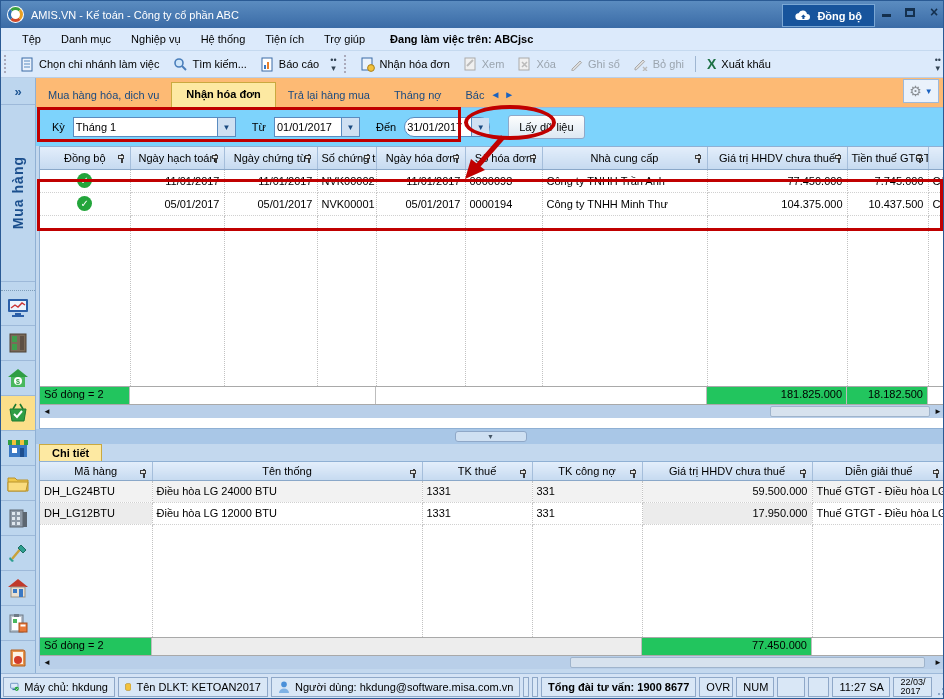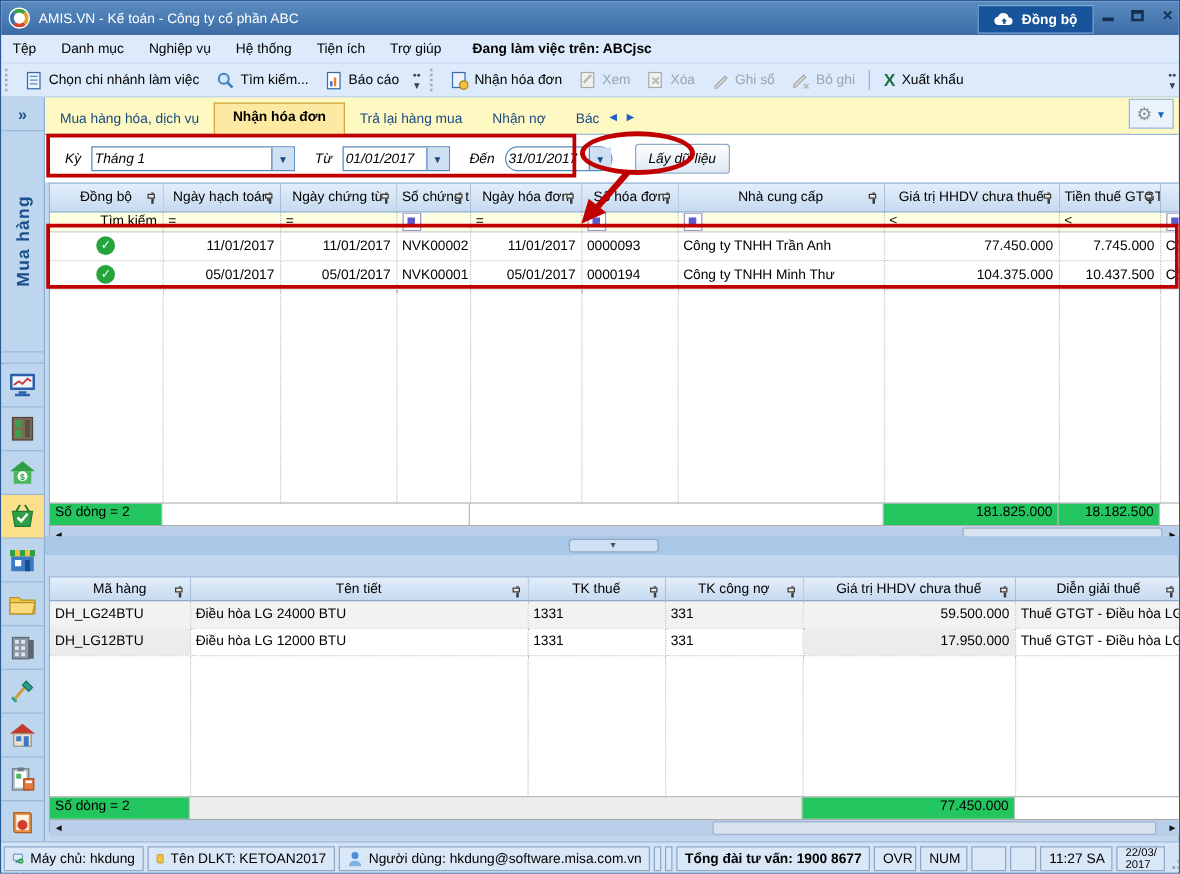--- a/index.html
+++ b/index.html
@@ -14,21 +14,21 @@
   .logo .a{left:1px;top:1px;width:15px;height:15px;border:3px solid transparent;border-top-color:#3aa13f;border-right-color:#e8a023;border-bottom-color:#d04a2a;border-left-color:#2f6fb2;box-sizing:border-box;}
   .title-text{font-size:11px;}
   .syncbtn{position:absolute;right:70px;top:3px;height:21px;padding:0 12px;background:#17549c;border:1px solid #7aa7d4;color:#fff;font-weight:bold;display:flex;align-items:center;gap:6px;cursor:pointer;}
   .cloudsvg{display:block;}
   .winctl{position:absolute;top:0;right:4px;height:22px;display:flex;align-items:center;gap:10px;color:#102a45;}
   .wc{width:14px;height:14px;display:flex;align-items:center;justify-content:center;font-weight:bold;cursor:pointer;color:#14304e;}
   .wc .minbar{width:9px;height:3px;background:#14304e;margin-top:6px;}
   .wc .maxbox{width:10px;height:9px;border:2px solid #14304e;border-top-width:3px;box-sizing:border-box;}
 
   
-  .menubar{left:0;top:27px;width:944px;height:23px;background:#dceafb;border-bottom:1px solid #c5d9ef;display:flex;align-items:center;box-sizing:border-box;gap:2px;}
+  .menubar{left:0;top:27px;width:944px;height:23px;background:#dceafb;border-bottom:1px solid #c5d9ef;display:flex;align-items:center;padding-left:12px;box-sizing:border-box;gap:2px;}
   .menu-item{padding:2px 9px;cursor:pointer;}
   .working{margin-left:14px;font-weight:bold;}
 
   
   .toolbar{left:0;top:50px;width:944px;height:27px;background:#dceafb;border-bottom:1px solid #b9cfe8;display:flex;align-items:center;box-sizing:border-box;}
   .tbtn{display:flex;align-items:center;gap:5px;padding:3px 7px;cursor:pointer;white-space:nowrap;}
   .tbtn.disabled{color:#9aa4ae;cursor:default;}
   .tgrip{width:5px;height:18px;margin:0 3px;border-left:2px dotted #aab;}
   .tsep{width:1px;height:16px;background:#9fb6d2;margin:0 4px;}
   .toverflow{color:#345;font-size:9px;line-height:8px;text-align:center;margin:0 4px;cursor:pointer;}
@@ -37,31 +37,31 @@
   
   .sidebar{left:0;top:77px;width:35px;height:595px;background:#bdd6ee;border-right:1px solid #8fb0d4;box-sizing:border-box;}
   .side-expand{height:26px;border-bottom:1px solid #9db9d9;display:flex;align-items:center;justify-content:center;color:#1f5693;font-weight:bold;font-size:13px;cursor:pointer;}
   .side-module{height:176px;border-bottom:1px solid #9db9d9;display:flex;align-items:center;justify-content:center;}
   .vtext{writing-mode:vertical-rl;transform:rotate(180deg);font-weight:bold;font-size:14px;color:#1b4f8d;letter-spacing:1px;}
   .side-dots{height:8px;border-bottom:1px dotted #7f9db9;}
   .side-cell{height:34px;border-bottom:1px solid #9db9d9;display:flex;align-items:center;justify-content:center;cursor:pointer;}
   .side-cell.active{background:#fbdf8a;}
 
   
-  .tabbar{left:35px;top:77px;width:909px;height:30px;background:#fef9c3;border-bottom:1px solid #9db9d9;display:flex;align-items:flex-end;box-sizing:border-box;}
+  .tabbar{left:35px;top:77px;width:909px;height:30px;background:#fdba74;border-bottom:1px solid #9db9d9;display:flex;align-items:flex-end;box-sizing:border-box;}
   .tab{padding:5px 12px 6px;color:#1a4a80;cursor:pointer;white-space:nowrap;}
   .tab.active{background:#fde9a2;border:1px solid #caa93f;border-bottom:none;font-weight:bold;color:#000;padding:5px 14px 7px;}
   .tabnav{display:flex;gap:4px;color:#1a62c0;margin:0 4px 7px;font-size:10px;}
   .tabnav span{cursor:pointer;}
   .gearbtn{margin:0 6px 4px auto;width:34px;height:22px;border:1px solid #9db9d9;background:#eaf2fb;display:flex;align-items:center;justify-content:center;gap:3px;cursor:pointer;color:#777;}
   .gear{font-size:14px;line-height:14px;color:#8a8f94;}
   .gear-caret{color:#1a62c0;font-size:8px;}
 
   
-  .filterbar{left:35px;top:107px;width:909px;height:38px;background:#ffffff;display:flex;align-items:center;box-sizing:border-box;font-style:italic;}
+  .filterbar{left:35px;top:107px;width:909px;height:38px;background:#7dd3fc;display:flex;align-items:center;box-sizing:border-box;}
   .flabel{margin:0 8px 0 16px;}
   .field{height:20px;background:#fff;border:1px solid #5a8cc0;display:flex;align-items:center;box-sizing:border-box;}
   .field .fv{padding:0 2px;flex:1;}
   .fdrop{width:17px;height:100%;background:#cfe0f2;border-left:1px solid #5a8cc0;display:flex;align-items:center;justify-content:center;color:#1a4a80;font-size:8px;cursor:pointer;}
   .getbtn{margin-left:18px;height:22px;padding:0 10px;background:linear-gradient(#fdfefe,#dde8f2);border:1px solid #8fa8c8;border-radius:3px;cursor:pointer;display:flex;align-items:center;}
 
   
   .gridband{left:38px;top:145px;width:906px;height:283px;background:#fff;border:1px solid #8fb0d4;border-right:none;box-sizing:border-box;}
   table.grid{border-collapse:collapse;table-layout:fixed;width:906px;}
   table.grid td,table.grid th{overflow:hidden;white-space:nowrap;padding:0 4px;box-sizing:border-box;}
@@ -325,21 +325,21 @@
           <path d="M4 15 q3 -3 5 0 t5 -1" stroke="#1a4a80" fill="none" stroke-width="1.4"></path>
         </svg>
     </div>
 
   </div>
 
   <div class="abs tabbar">
     <span class="tab">Mua hàng hóa, dịch vụ</span>
     <span class="tab active">Nhận hóa đơn</span>
     <span class="tab">Trả lại hàng mua</span>
-    <span class="tab">Nhận nợ</span>
+    <span class="tab">Tháng nợ</span>
     <span class="tab" style="padding-right:2px;">Bác</span>
     <span class="tabnav">
       <span>◄</span>
       <span>►</span>
     </span>
     <span class="gearbtn">
       <span class="gear">⚙</span>
       <span class="gear-caret">▼</span>
     </span>
   </div>
@@ -382,32 +382,20 @@
         <th><span>Đồng bộ</span><span class="pin"></span></th>
         <th><span>Ngày hạch toán</span><span class="pin"></span></th>
         <th><span>Ngày chứng từ</span><span class="pin"></span></th>
         <th><span>Số chứng từ</span><span class="pin"></span></th>
         <th><span>Ngày hóa đơn</span><span class="pin"></span></th>
         <th><span>Số hóa đơn</span><span class="pin"></span></th>
         <th><span>Nhà cung cấp</span><span class="pin"></span></th>
         <th><span>Giá trị HHDV chưa thuế</span><span class="pin"></span></th>
         <th><span>Tiền thuế GTGT</span><span class="pin"></span></th>
         <th></th>
-      </tr>
-      <tr class="gfilter">
-        <td class="num">Tìm kiếm</td>
-        <td>=</td>
-        <td>=</td>
-        <td><span class="fbtn"></span></td>
-        <td>=</td>
-        <td><span class="fbtn"></span></td>
-        <td><span class="fbtn"></span></td>
-        <td>≤</td>
-        <td>≤</td>
-        <td><span class="fbtn"></span></td>
       </tr>
       <tr class="grow">
         <td style="text-align:center;"><span class="check">✓</span></td>
         <td class="num">11/01/2017</td>
         <td class="num">11/01/2017</td>
         <td>NVK00002</td>
         <td class="num">11/01/2017</td>
         <td>0000093</td>
         <td>Công ty TNHH Trần Anh</td>
         <td class="num">77.450.000</td>
@@ -451,35 +439,38 @@
       <span class="sarrow">◄</span>
       <span class="thumb" style="left:730px;width:160px;"></span>
       <span class="sarrow" style="margin-left:auto;">►</span>
     </div>
   </div>
 
   <div class="abs splitter">
     <span class="splitgrip">▼</span>
   </div>
 
+  <div class="abs detailtabs">
+    <span class="dtab">Chi tiết</span>
+  </div>
 
   <div class="abs detailband">
     <table class="grid">
       <colgroup>
         <col style="width:112px">
           <col style="width:270px">
           <col style="width:110px">
           <col style="width:110px">
           <col style="width:170px">
           <col>
       </colgroup>
       <tbody>
           <tr class="dhead">
         <th><span>Mã hàng</span><span class="pin"></span></th>
-        <th><span>Tên tiết</span><span class="pin"></span></th>
+        <th><span>Tên thống</span><span class="pin"></span></th>
         <th><span>TK thuế</span><span class="pin"></span></th>
         <th><span>TK công nợ</span><span class="pin"></span></th>
         <th><span>Giá trị HHDV chưa thuế</span><span class="pin"></span></th>
         <th><span>Diễn giải thuế</span><span class="pin"></span></th>
       </tr>
       <tr class="drow sel">
         <td class="shade">DH_LG24BTU</td>
         <td>Điều hòa LG 24000 BTU</td>
         <td>1331</td>
         <td>331</td>

